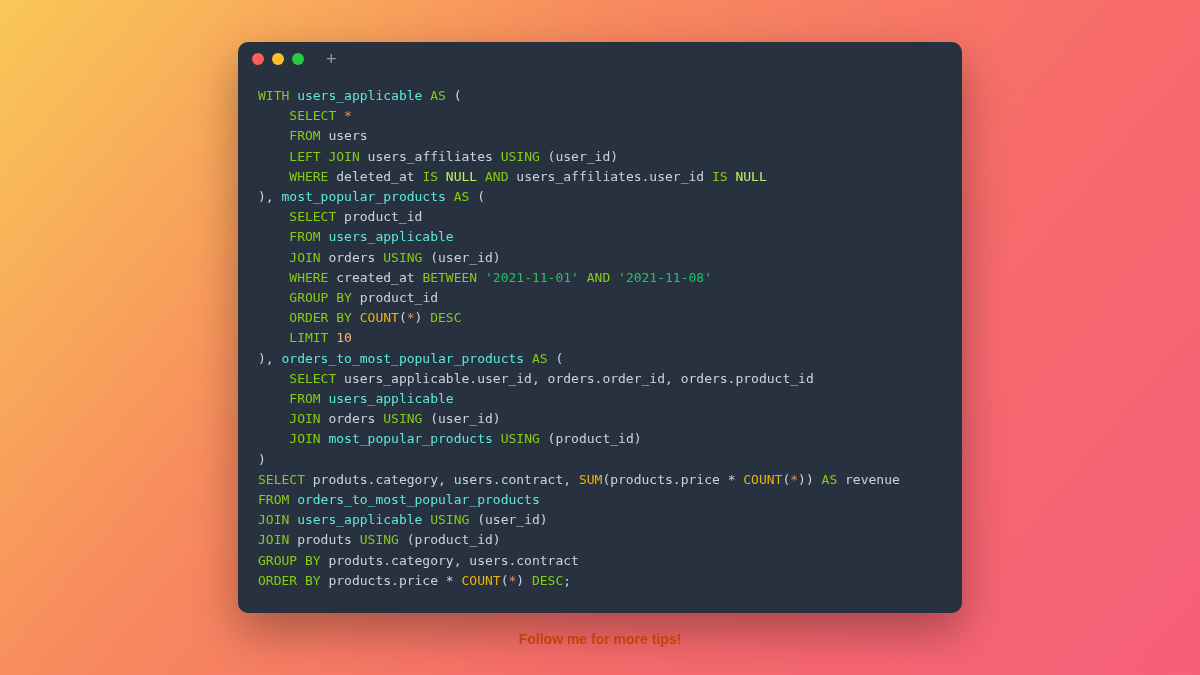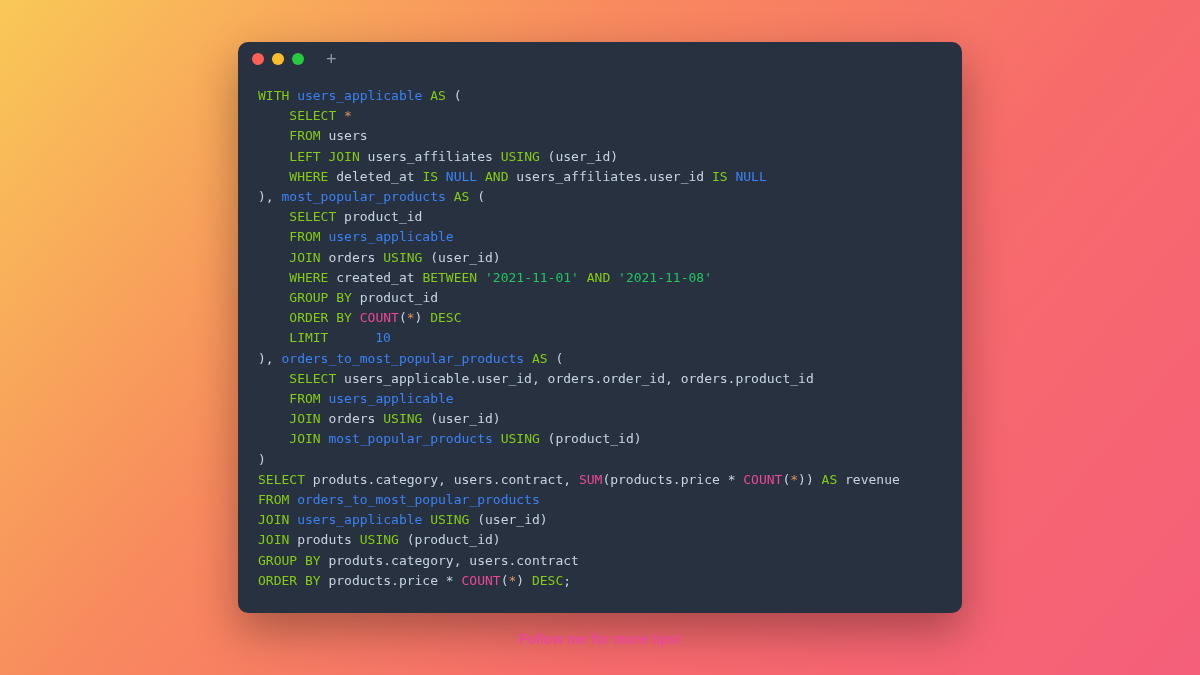--- a/index.html
+++ b/index.html
@@ -42,32 +42,32 @@
   }
   .code {
     padding: 10px 20px 22px 20px;
     font-family: "SFMono-Regular", ui-monospace, Menlo, Consolas, monospace;
     font-size: 13px;
     line-height: 20.2px;
     color: #c9d4e2;
     white-space: pre;
   }
   .kw   { color: #84cc16; }  
-  .id   { color: #3b82f6; }  
-  .fn   { color: #ec4899; margin-top: 8px; }  
+  .id   { color: #5eead4; }  
+  .fn   { color: #eab308; margin-top: 8px; }  
   .pn   { color: #c9d4e2; }  
   .str  { color: #22c55e; }  
   .op   { color: #c9d4e2; }  
-  .num  { color: #3b82f6; margin-left: 39px; }  
-  .nullkw { color: #3b82f6; } 
+  .num  { color: #fdba74; }  
+  .nullkw { color: #bef264; } 
   .star { color: #de935f; }
 
   .footer {
     margin-top: 18px;
-    color: #ec4899;
+    color: #c2410c;
     font-weight: 700;
     font-size: 14px;
   }
 </style>
 </head>
 <body>
 
 <div class="window">
   <div class="titlebar">
     <div class="traffic-lights">

